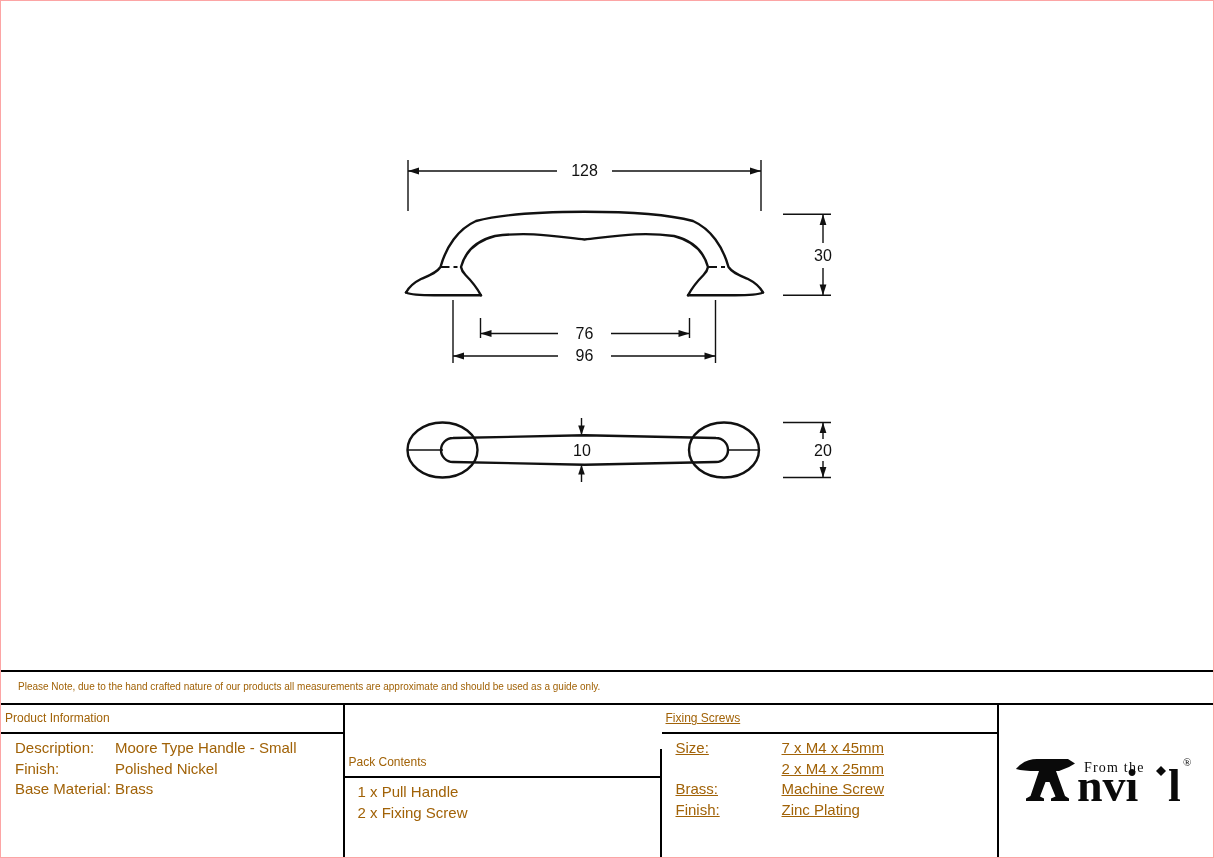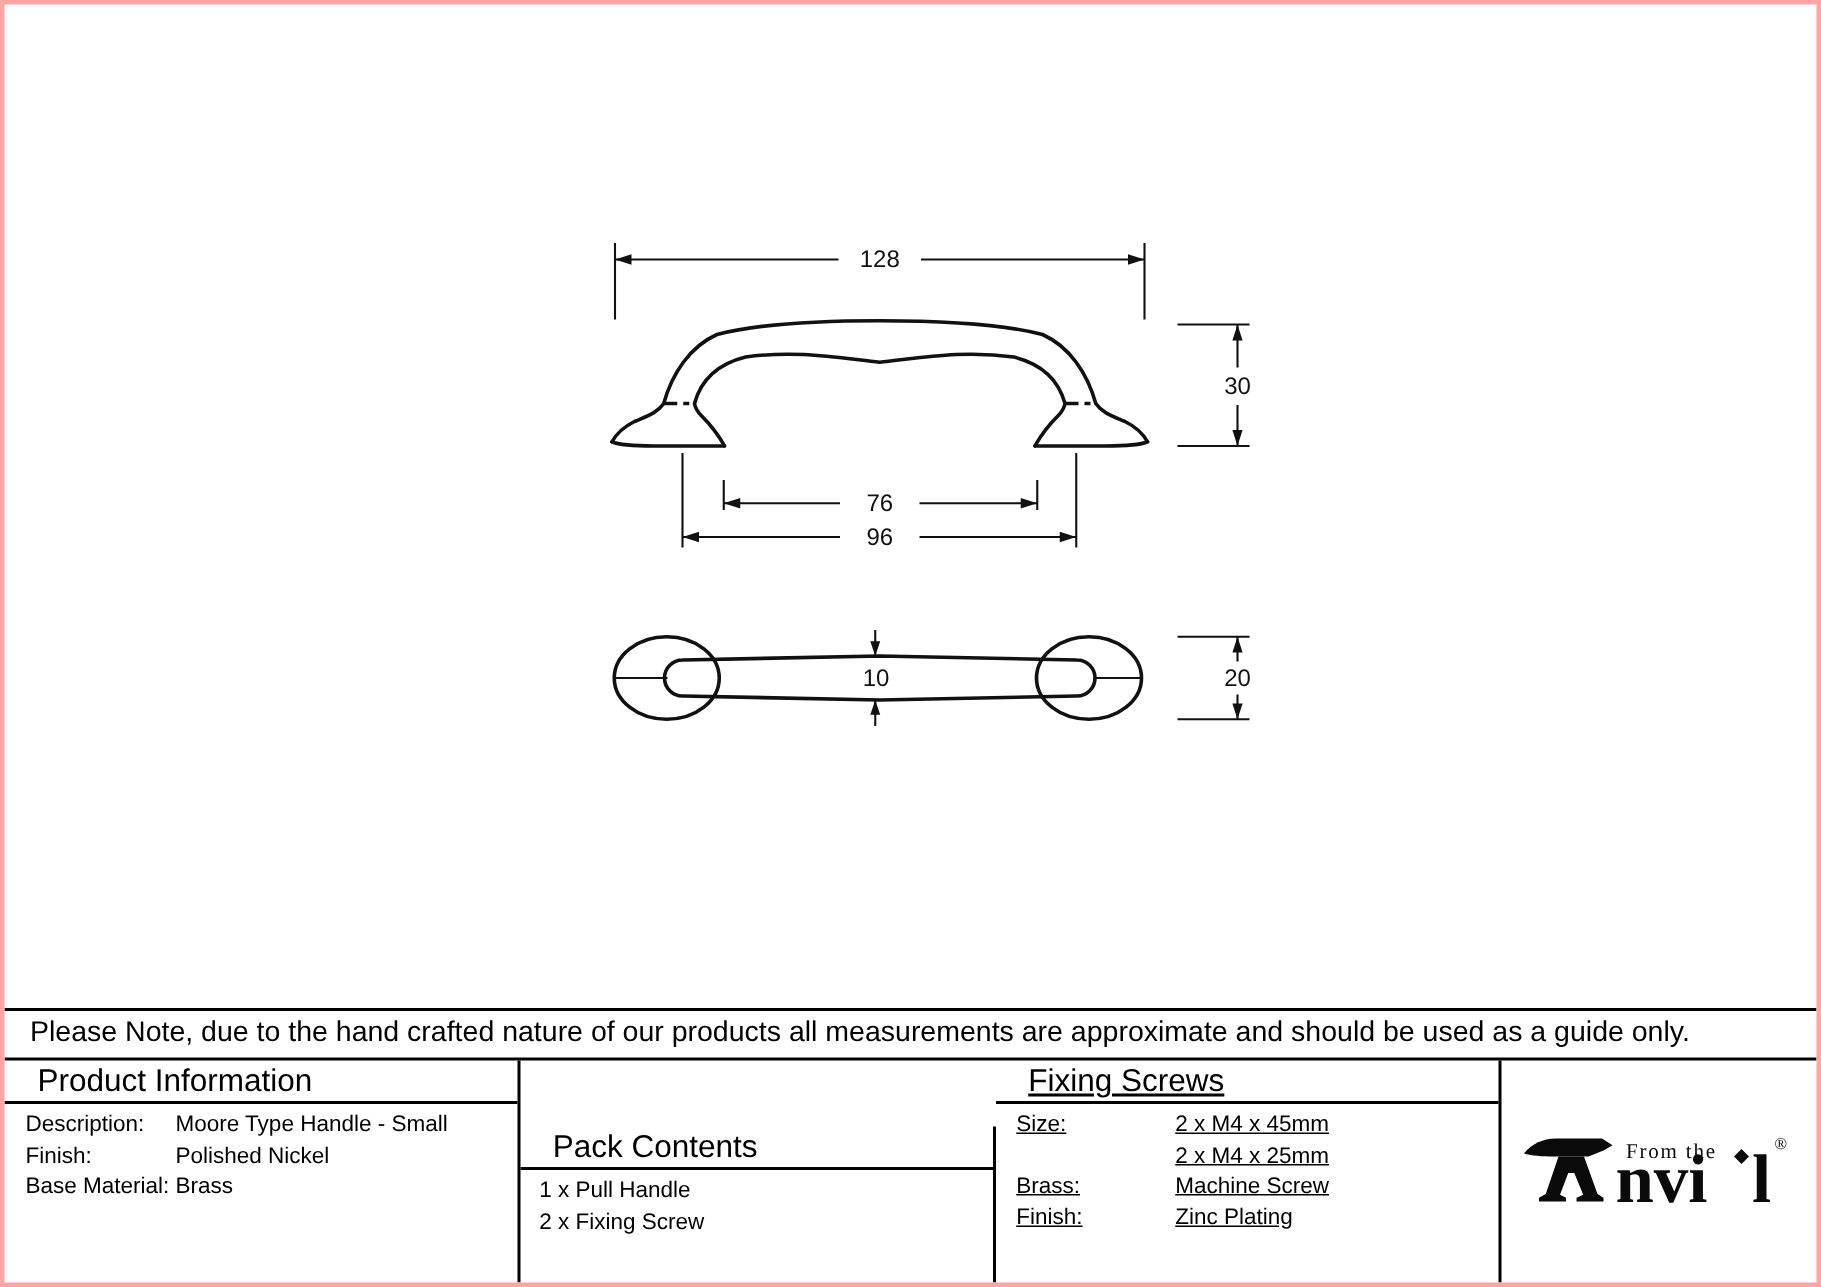--- a/index.html
+++ b/index.html
@@ -1,56 +1,56 @@
 <!DOCTYPE html>
 <html><head>
 <meta charset="utf-8">
 <style>
   html,body { margin:0; padding:0; background:#888; }
   .page {
     position:relative;
     width:1214px; height:858px;
     background:#ffffff;
-    border:3px solid #fca5a5;
+    border:1px solid #fca5a5;
     box-sizing:border-box;
     font-family:"Liberation Sans", sans-serif;
-    color:#000000;
+    color:#a16207;
     overflow:hidden;
   }
   .drawing-svg { position:absolute; left:0; top:0; }
   .draw-line  { fill:none; stroke:#111; stroke-width:2.4; stroke-linejoin:round; stroke-linecap:round; }
   .dim-line   { fill:none; stroke:#111; stroke-width:1.4; }
   .dim-arrow  { fill:#111; stroke:none; }
   .dim-text   { font-family:"Liberation Sans", sans-serif; font-size:16px; fill:#111; text-anchor:middle; }
   .dash-line  { fill:none; stroke:#111; stroke-width:2.2; stroke-dasharray:9 4 4 4; }
   .thin-line  { fill:none; stroke:#111; stroke-width:1.4; }
 
   .note-row {
     position:absolute; left:0; right:0; top:669px; height:33px;
     border-top:2.5px solid #000;
     box-sizing:border-box;
-    font-size:19px; line-height:30px;
+    font-size:10px; line-height:30px;
     padding-left:17px;
   }
   .bottom-table {
     position:absolute; left:0; right:0; top:702px; bottom:0;
     border-top:2.5px solid #000;
     box-sizing:border-box;
     display:flex;
   }
   .cell { box-sizing:border-box; border-right:2.5px solid #000; }
   .cell.last { border-right:none; }
   .c1 { width:343.5px; }
   .c2 { width:317px;margin-top:44px; }
   .c3 { width:337px;text-decoration:underline; }
   .c4 { flex:1; display:flex; align-items:center; justify-content:center; }
   .cell-header {
     height:27px; border-bottom:2.5px solid #000;
     box-sizing:content-box;
-    font-size:21px; line-height:27px; padding-left:22px;
+    font-size:12px; line-height:27px; padding-left:4px;
   }
   .cell-body { padding-top:4px; font-size:15px; }
   .kv-row { display:flex; line-height:20.5px; }
   .kv-label { padding-left:14px; width:100px; flex:none; }
   .c3 .kv-label { width:106px; }
   .list-row { line-height:20.5px; padding-left:13px; }
   .logo-svg { display:block; }
 </style>
 </head>
 <body>
@@ -159,21 +159,21 @@
         <div class="list-row">1 x Pull Handle</div>
         <div class="list-row">2 x Fixing Screw</div>
       </div>
     </div>
 
     <div class="cell c3">
       <div class="cell-header">Fixing Screws</div>
       <div class="cell-body">
         <div class="kv-row">
           <span class="kv-label">Size:</span>
-          <span class="kv-value">2 x M4 x 45mm</span>
+          <span class="kv-value">7 x M4 x 45mm</span>
         </div>
         <div class="kv-row">
           <span class="kv-label"></span>
           <span class="kv-value">2 x M4 x 25mm</span>
         </div>
         <div class="kv-row">
           <span class="kv-label">Brass:</span>
           <span class="kv-value">Machine Screw</span>
         </div>
         <div class="kv-row">

